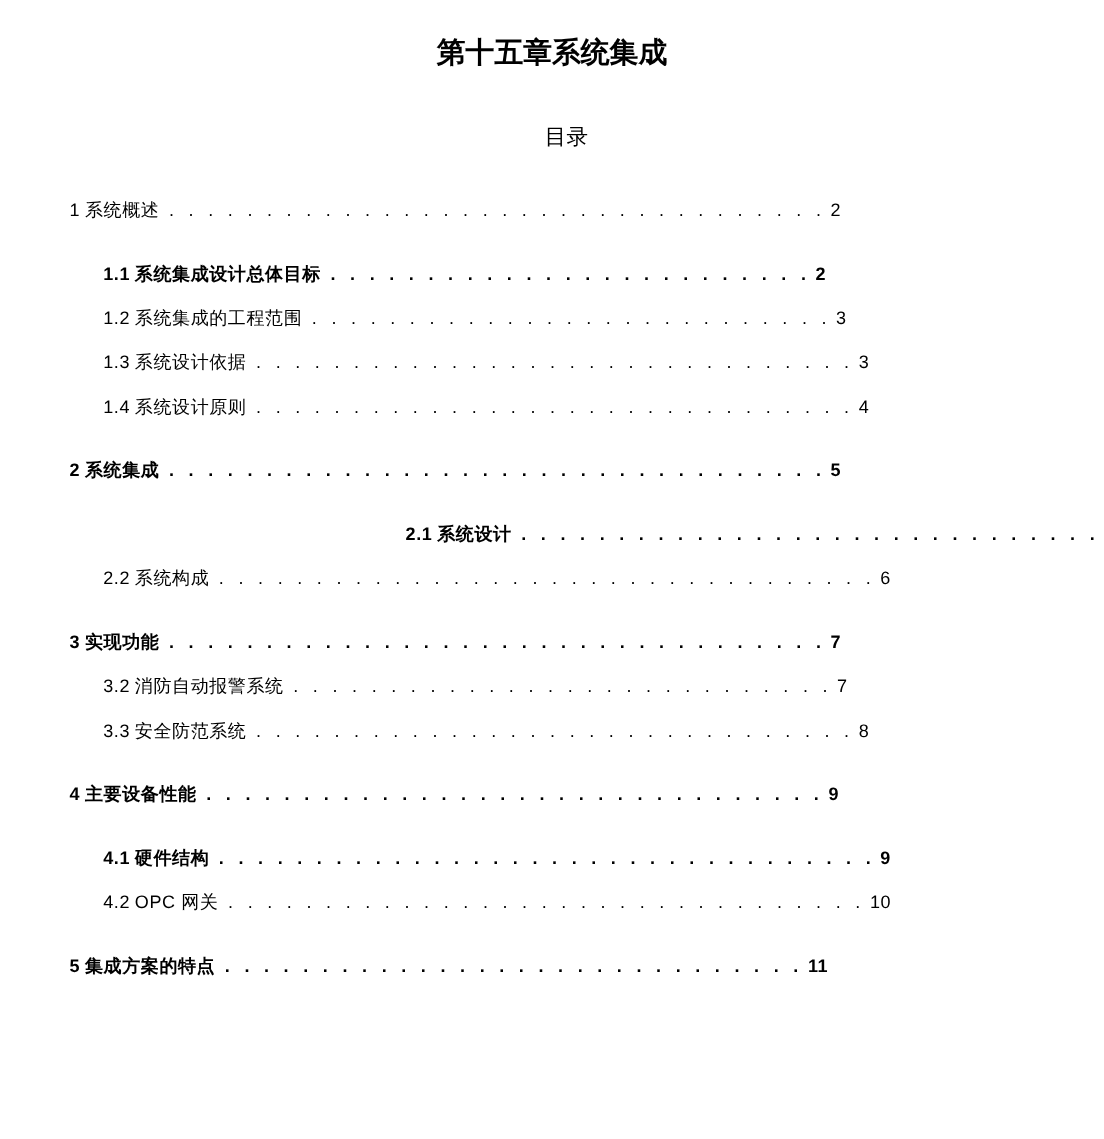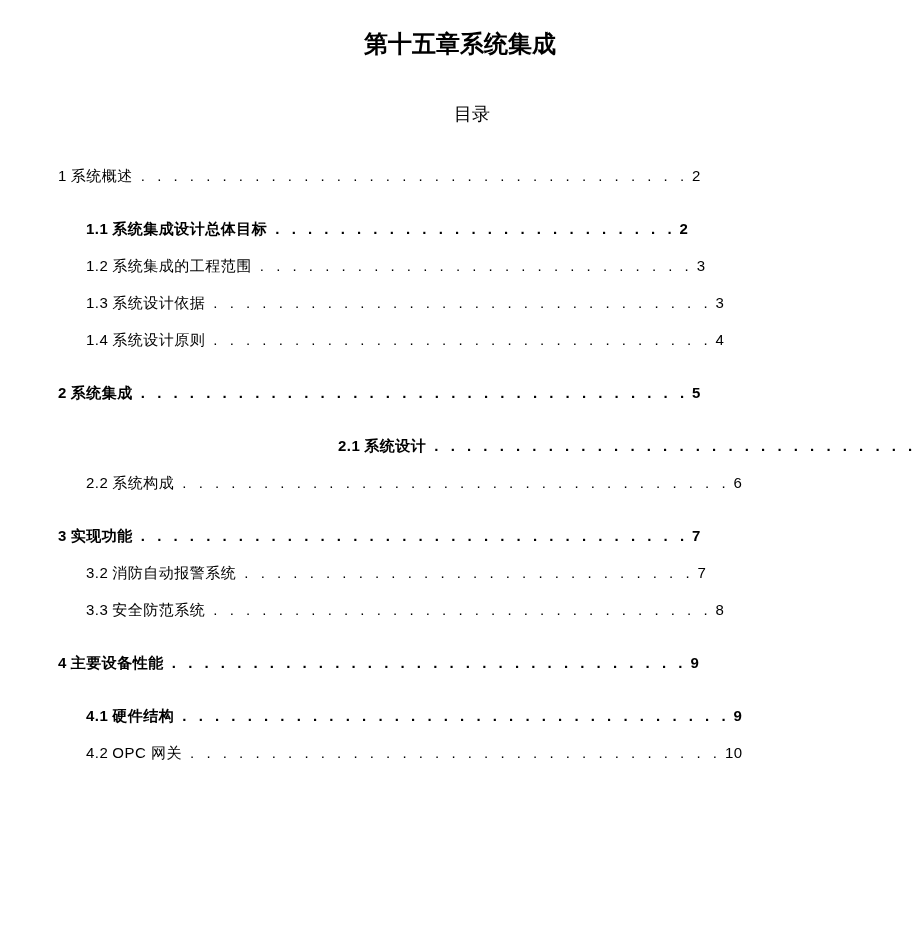--- a/index.html
+++ b/index.html
@@ -78,13 +78,14 @@
     <div class="toc-line sub"><span class="num">1.4</span><span class="label">系统设计原则</span><span class="dots">. . . . . . . . . . . . . . . . . . . . . . . . . . . . . . .</span><span class="pg">4</span></div>
     <div class="toc-line section-gap"><span class="num">2</span><span class="label">系统集成</span><span class="dots">. . . . . . . . . . . . . . . . . . . . . . . . . . . . . . . . . .</span><span class="pg">5</span></div>
     <div class="toc-line offset section-gap"><span class="num">2.1</span><span class="label">系统设计</span><span class="dots">. . . . . . . . . . . . . . . . . . . . . . . . . . . . . .</span></div>
     <div class="toc-line sub"><span class="num">2.2</span><span class="label">系统构成</span><span class="dots">. . . . . . . . . . . . . . . . . . . . . . . . . . . . . . . . . .</span><span class="pg">6</span></div>
     <div class="toc-line section-gap"><span class="num">3</span><span class="label">实现功能</span><span class="dots">. . . . . . . . . . . . . . . . . . . . . . . . . . . . . . . . . .</span><span class="pg">7</span></div>
     <div class="toc-line sub"><span class="num">3.2</span><span class="label">消防自动报警系统</span><span class="dots">. . . . . . . . . . . . . . . . . . . . . . . . . . . .</span><span class="pg">7</span></div>
     <div class="toc-line sub"><span class="num">3.3</span><span class="label">安全防范系统</span><span class="dots">. . . . . . . . . . . . . . . . . . . . . . . . . . . . . . .</span><span class="pg">8</span></div>
     <div class="toc-line section-gap"><span class="num">4</span><span class="label">主要设备性能</span><span class="dots">. . . . . . . . . . . . . . . . . . . . . . . . . . . . . . . .</span><span class="pg">9</span></div>
     <div class="toc-line sub section-gap"><span class="num">4.1</span><span class="label">硬件结构</span><span class="dots">. . . . . . . . . . . . . . . . . . . . . . . . . . . . . . . . . .</span><span class="pg">9</span></div>
     <div class="toc-line sub"><span class="num">4.2</span><span class="label">OPC 网关</span><span class="dots">. . . . . . . . . . . . . . . . . . . . . . . . . . . . . . . . .</span><span class="pg">10</span></div>
+    <div class="toc-line section-gap"><span class="num">5</span><span class="label">集成方案的特点</span><span class="dots">. . . . . . . . . . . . . . . . . . . . . . . . . . . . . .</span><span class="pg">11</span></div>
   </div>
 
 </body></html>

